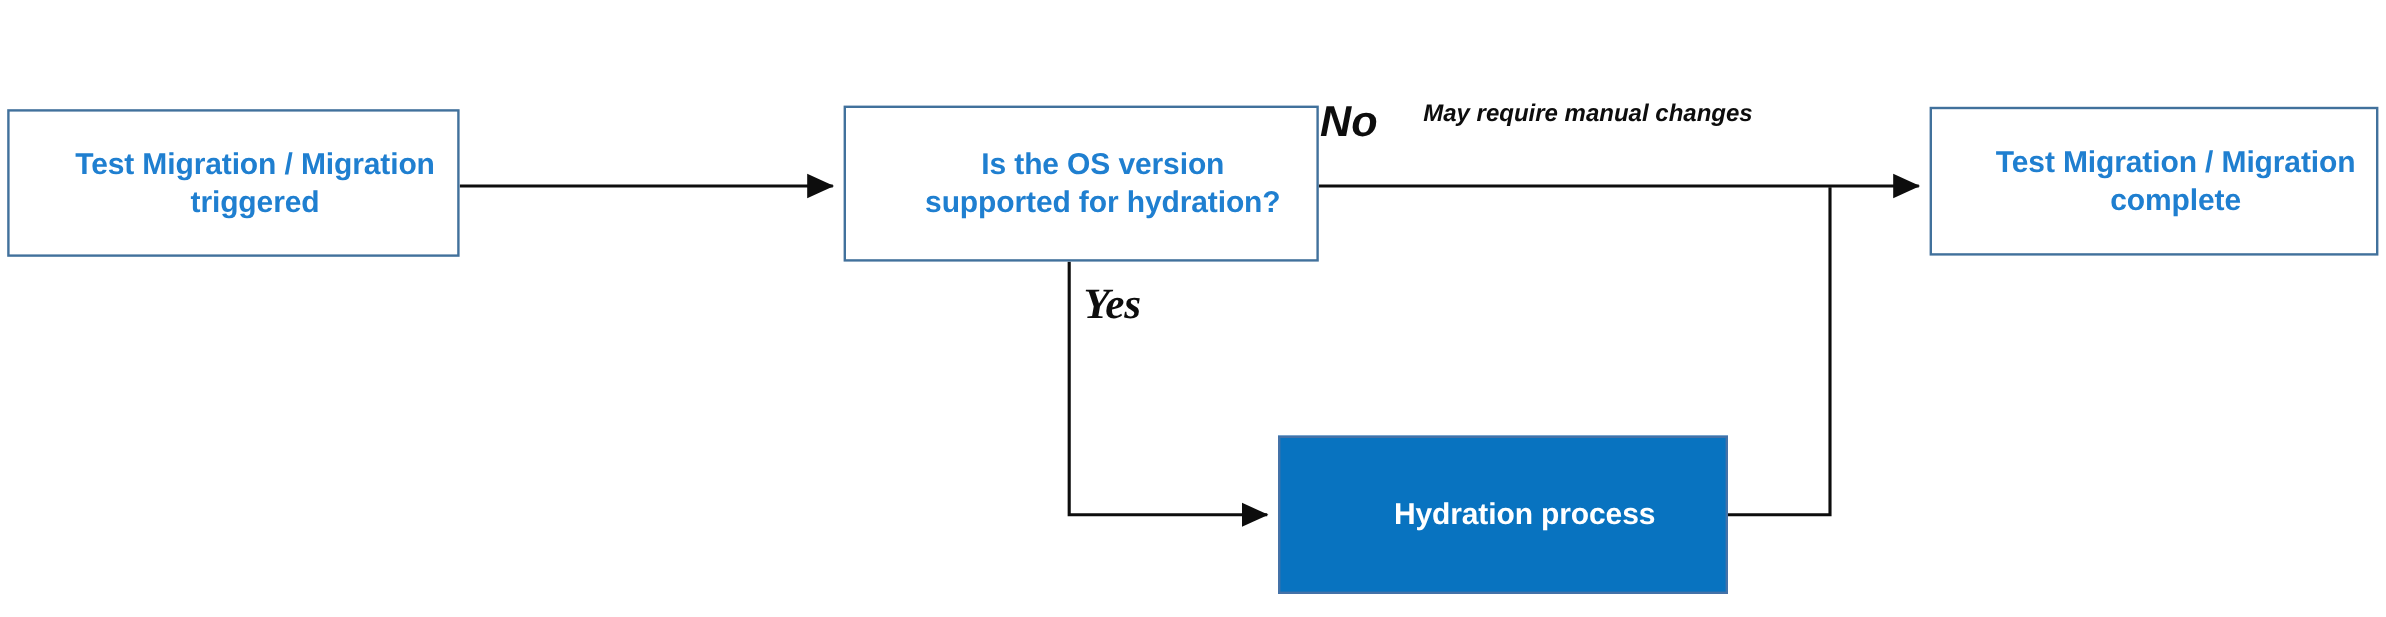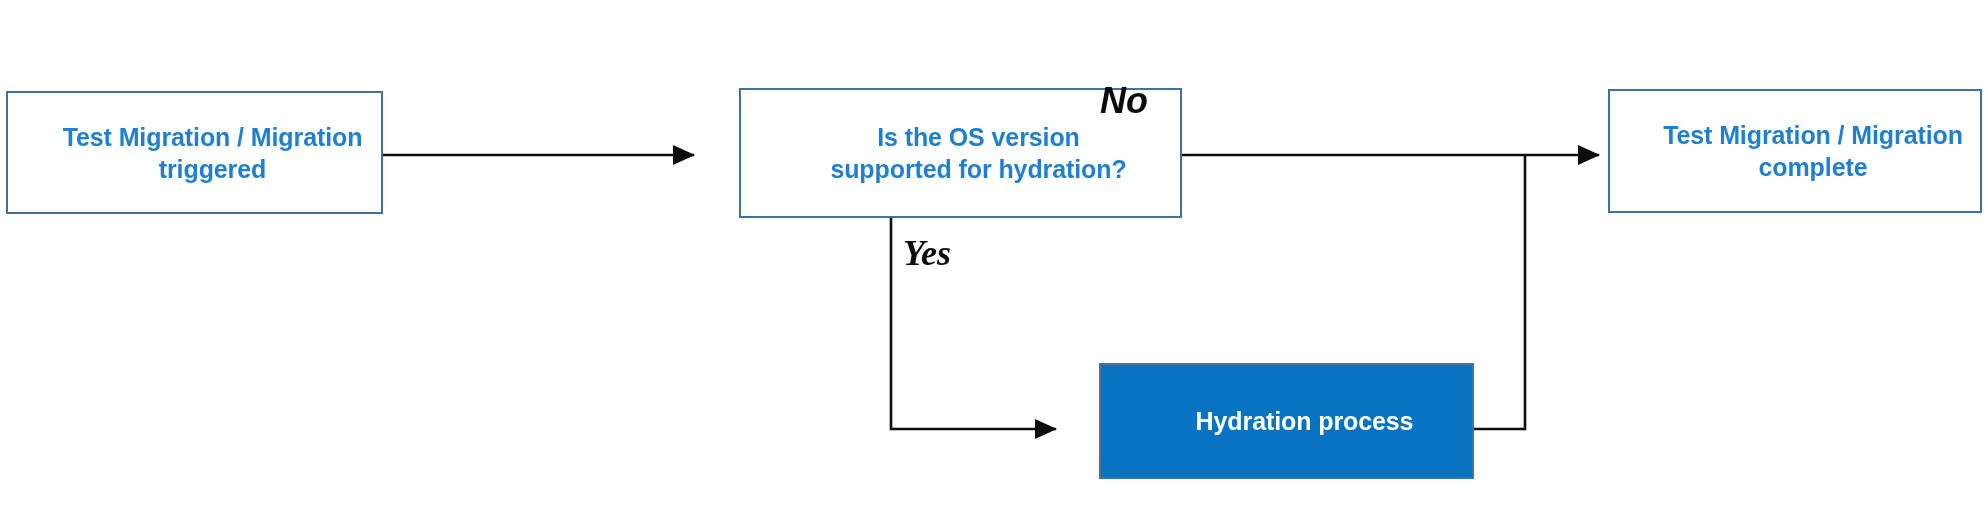--- a/index.html
+++ b/index.html
@@ -86,32 +86,33 @@
     <path d="M 891 218 L 891 429 L 1056 429" stroke="#0d0d0d" stroke-width="2.6" fill="none" marker-end="url(#arrowhead)"></path>
 
     <path d="M 1440 429 L 1525 429 L 1525 156" stroke="#0d0d0d" stroke-width="2.6" fill="none"></path>
   </svg>
 
   <div class="node node-outline" style="left:6px; top:91px; width:377px; height:123px;">
     <span class="node-label">Test Migration / Migration
 triggered</span>
   </div>
 
-  <div class="node node-outline" style="left:703px; top:88px; width:443px; height:130px;margin-left:36px;">
+  <div class="node node-outline" style="left:703px; top:88px; width:396px; height:130px;">
     <span class="node-label">Is the OS version
 supported for hydration?</span>
   </div>
 
-  <div class="node node-filled" style="left:1065px; top:363px; width:375px; height:116px;margin-left:34px;">
+  <div class="node node-filled" style="left:1065px; top:363px; width:375px; height:132px;">
     <span class="node-label">Hydration process</span>
   </div>
 
   <div class="node node-outline" style="left:1608px; top:89px; width:374px; height:124px;">
     <span class="node-label">Test Migration / Migration
 complete</span>
   </div>
 
   <div class="edge-label big" style="left:1100px; top:80px;">No</div>
 
+  <div class="edge-label small" style="left:1186px; top:84px;">May require manual changes</div>
 
   <div class="edge-label big" style="left:903px; top:232px;font-family:Liberation Serif, serif;">Yes</div>
 
 </div>
 
 </body></html>

